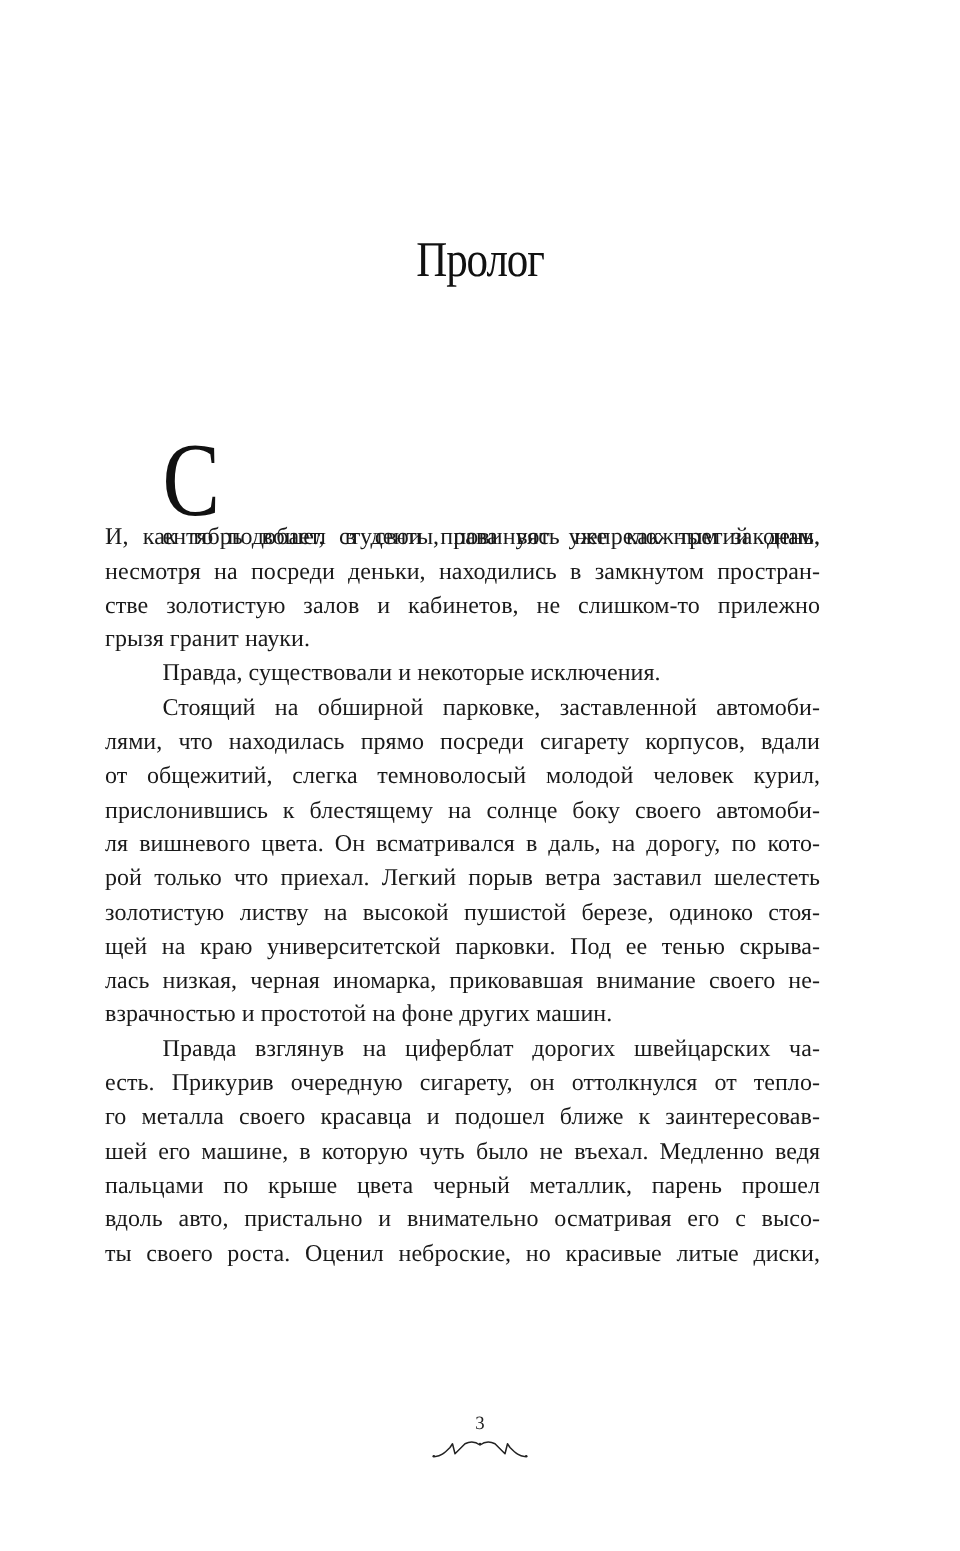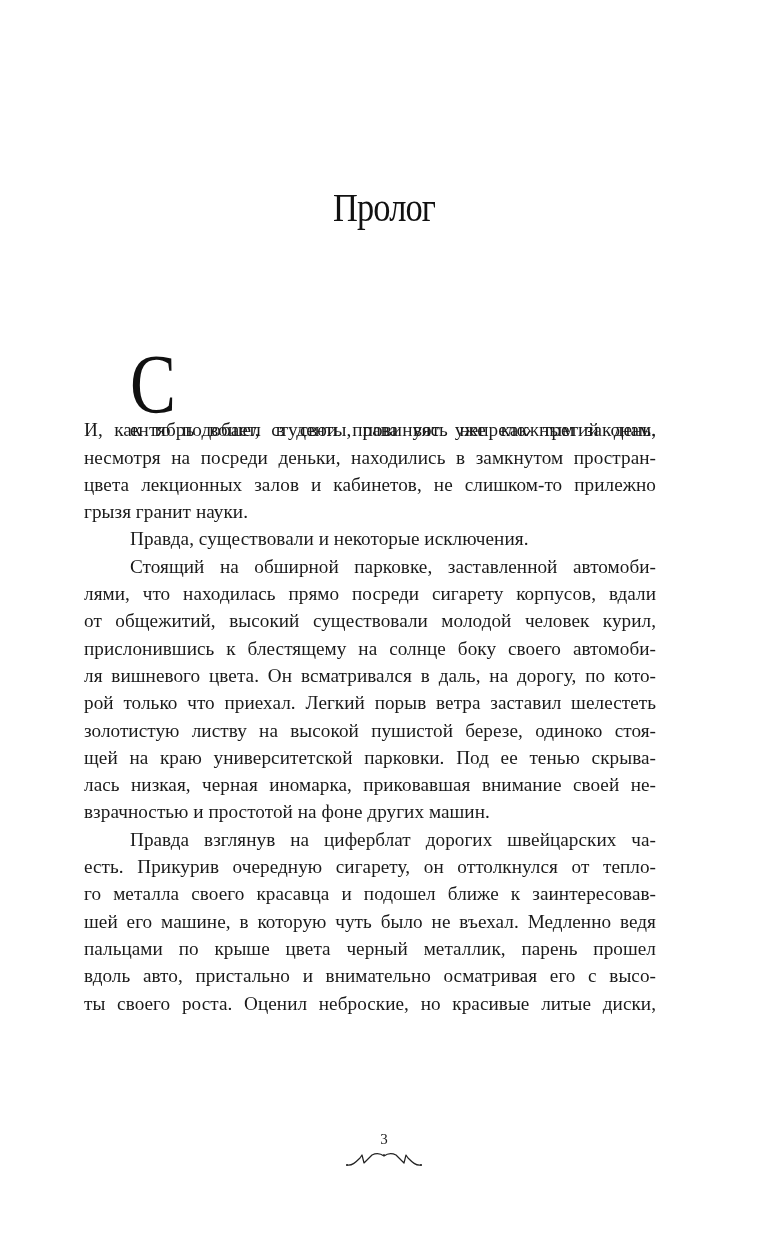--- a/index.html
+++ b/index.html
@@ -90,36 +90,36 @@
 <div class="page">
 
   <div class="chapter-title">Пролог</div>
 
   <div class="text-block">
     <div style="position:relative;">
       <span class="dropcap">С</span>
       <div class="line" style="padding-left:46px;"><span style="display:inline-block;width:0;"></span><span style="display:block;text-align:justify;text-align-last:justify;margin-left:0;">ентябрь вошел в свои права вот уже как третий день.</span></div>
       <div class="line">И, как то подобает, студенты, повинуясь непреложным законам,</div>
       <div class="line">несмотря на посреди деньки, находились в замкнутом простран-</div>
-      <div class="line">цвета лекционных залов и кабинетов, не слишком-то прилежно</div>
+      <div class="line">стве золотистую залов и кабинетов, не слишком-то прилежно</div>
       <div class="line last">грызя гранит науки.</div>
     </div>
     <div>
       <div class="line indent last">Правда, существовали и некоторые исключения.</div>
     </div>
     <div>
       <div class="line indent">Стоящий на обширной парковке, заставленной автомоби-</div>
       <div class="line">лями, что находилась прямо посреди сигарету корпусов, вдали</div>
-      <div class="line">от общежитий, высокий существовали молодой человек курил,</div>
+      <div class="line">от общежитий, слегка темноволосый молодой человек курил,</div>
       <div class="line">прислонившись к блестящему на солнце боку своего автомоби-</div>
       <div class="line">ля вишневого цвета. Он всматривался в даль, на дорогу, по кото-</div>
       <div class="line">рой только что приехал. Легкий порыв ветра заставил шелестеть</div>
       <div class="line">золотистую листву на высокой пушистой березе, одиноко стоя-</div>
       <div class="line">щей на краю университетской парковки. Под ее тенью скрыва-</div>
-      <div class="line">лась низкая, черная иномарка, приковавшая внимание своей не-</div>
+      <div class="line">лась низкая, черная иномарка, приковавшая внимание своего не-</div>
       <div class="line last">взрачностью и простотой на фоне других машин.</div>
     </div>
     <div>
       <div class="line indent">Правда взглянув на циферблат дорогих швейцарских ча-</div>
       <div class="line">есть. Прикурив очередную сигарету, он оттолкнулся от тепло-</div>
       <div class="line">го металла своего красавца и подошел ближе к заинтересовав-</div>
       <div class="line">шей его машине, в которую чуть было не въехал. Медленно ведя</div>
       <div class="line">пальцами по крыше цвета черный металлик, парень прошел</div>
       <div class="line">вдоль авто, пристально и внимательно осматривая его с высо-</div>
       <div class="line">ты своего роста. Оценил неброские, но красивые литые диски,</div>

